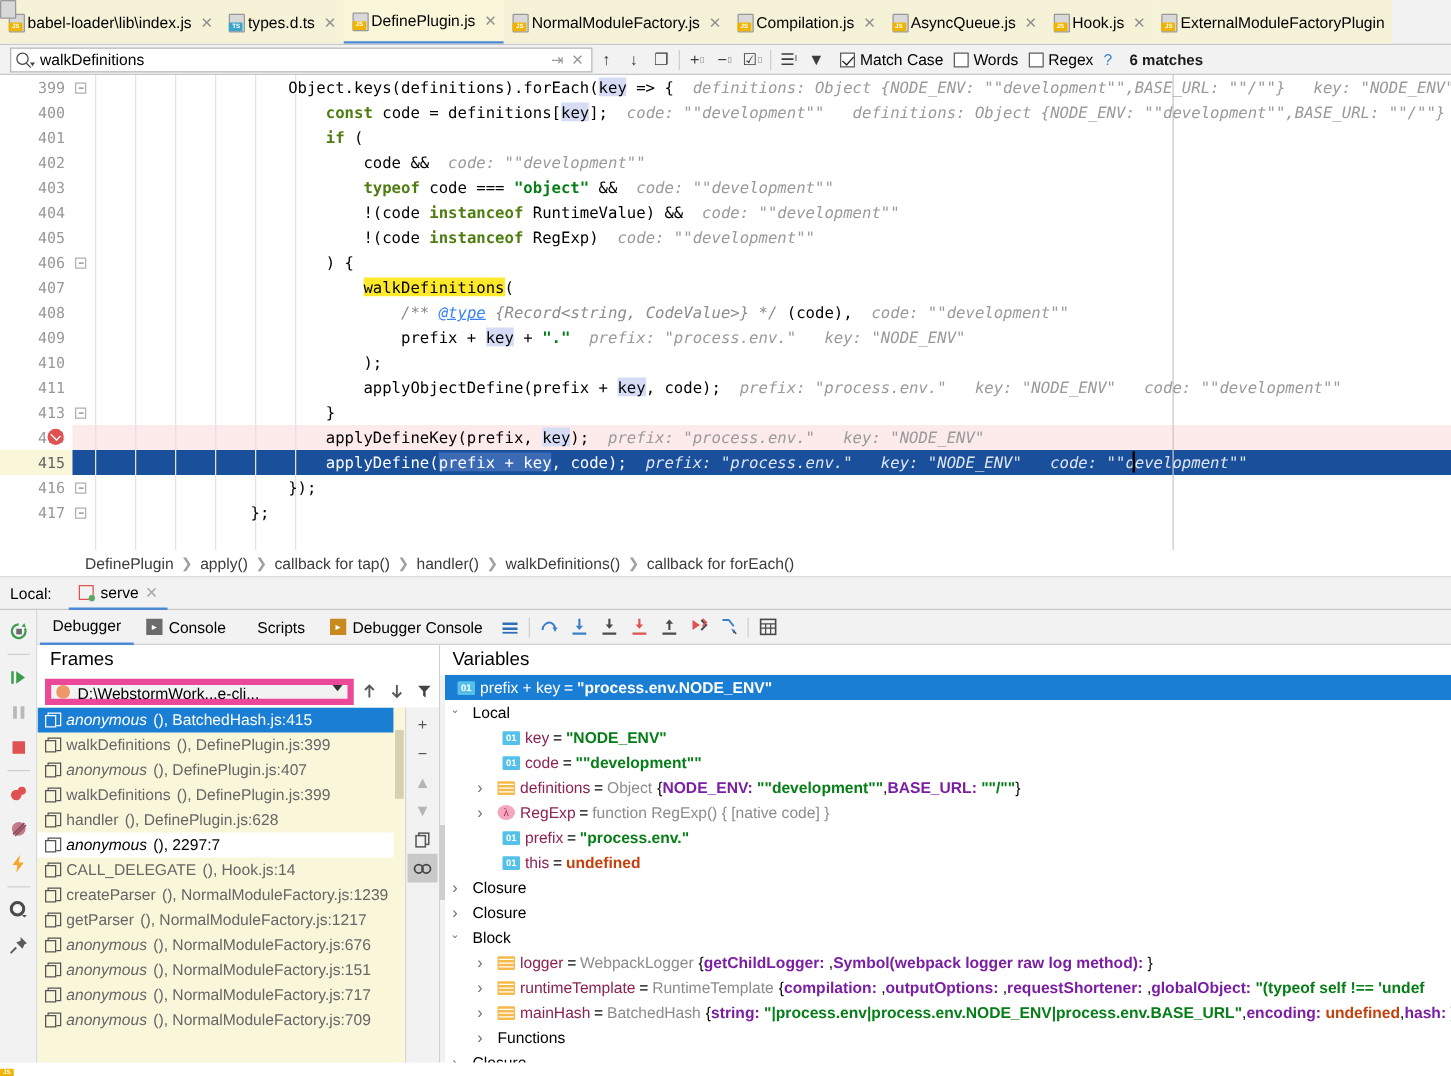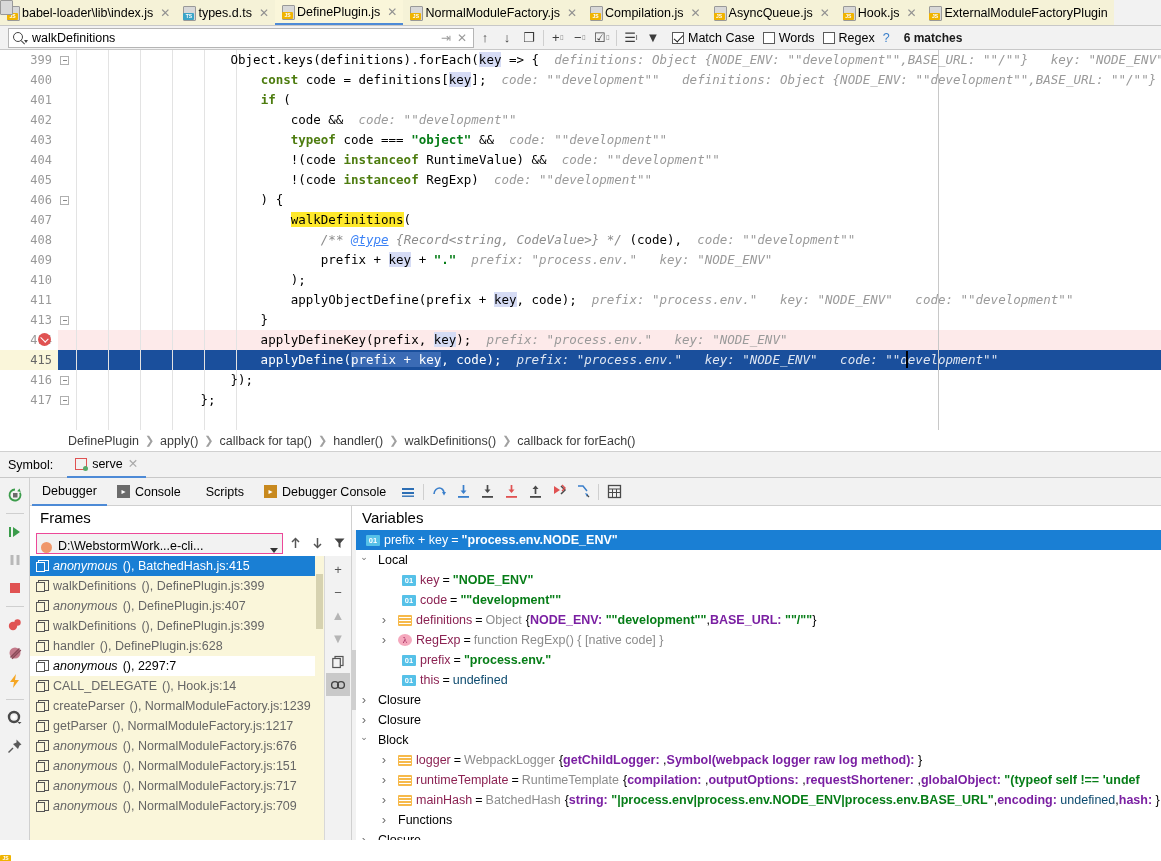--- a/index.html
+++ b/index.html
@@ -10,21 +10,21 @@
     background: #fff;
     font-family: "Liberation Sans", sans-serif;
     font-size: 12px;
     color: #000;
   }
   #app { position: relative; width: 1161px; height: 861px; }
 
   
   .tabbar {
     display: flex; align-items: stretch;
-    height: 26px;
+    height: 36px;
     background: #f2f2f2;
     border-bottom: 1px solid #c8c8c8;
     overflow: hidden;
   }
   .tab {
     display: flex; align-items: center;
     gap: 4px;
     padding: 0 6px 0 7px;
     background: #f5f2d7;
     font-size: 12.5px;
@@ -280,22 +280,22 @@
     height: 24px; line-height: 24px;
     padding-left: 10px; font-size: 15px; color: #000;
     background: #fff;
   }
   .frames-head {
     height: 26px; display: flex; align-items: center;
     padding: 0 2px 0 6px; gap: 2px;
     background: #fff;
   }
   .thread-combo {
-    flex: 1 1 auto; display: flex; align-items: flex-end; gap: 6px;
-    height: 21px; border: 1px solid #ec4899; background: #f2f2f2;
+    flex: 1 1 auto; display: flex; align-items: flex-start; gap: 6px;
+    height: 21px; border: 5px solid #ec4899; background: #f2f2f2;
     padding: 0 4px; font-size: 12.5px; min-width: 0;
   }
   .thread-dot { width: 11px; height: 11px; border-radius: 50%; background: #f0976a; flex: 0 0 auto; }
   .thread-text { flex: 1 1 auto; overflow: hidden; white-space: nowrap; text-overflow: ellipsis; }
   .caret-dn {
     width: 0; height: 0; border-left: 4px solid transparent;
     border-right: 4px solid transparent; border-top: 5px solid #333;
     flex: 0 0 auto;
   }
   .fh-btn { width: 20px; height: 22px; display: flex; align-items: center; justify-content: center; }
@@ -372,21 +372,21 @@
   }
   .vi-fn {
     width: 12px; height: 12px; border-radius: 50%; background: #f5a8bd; color: #a0255a;
     font-size: 9px; line-height: 12px; text-align: center;
     font-family: "Liberation Serif", serif;
   }
   .vname { color: #8b2252; }
   .vname-plain { color: #000; }
   .veq { color: #000; margin: 0 3px; }
   .vstr { color: #067d17; font-weight: bold; }
-  .vnum { color: #0c4a6e; font-weight: normal; }
+  .vnum { color: #c2410c; font-weight: bold; }
   .vtype { color: #8c8c8c; }
   .vkey { color: #7a1fa2; font-weight: bold; }
   .vpunc { color: #000; }
   .var-row.sel .vname, .var-row.sel .veq, .var-row.sel .vstr,
   .var-row.sel .vnum, .var-row.sel .vtype, .var-row.sel .vkey,
   .var-row.sel .vpunc, .var-row.sel .vname-plain { color: #fff; }
 
   .watermark {
     position: absolute; right: 14px; bottom: 12px;
     color: #c9c9c9; font-size: 16px;
@@ -598,21 +598,21 @@
     <span>callback for tap()</span>
     <span class="bc-sep">❯</span>
     <span>handler()</span>
     <span class="bc-sep">❯</span>
     <span>walkDefinitions()</span>
     <span class="bc-sep">❯</span>
     <span>callback for forEach()</span>
   </div>
 
   <div class="debugheader">
-    <span class="debug-label">Symbol:</span>
+    <span class="debug-label">Local:</span>
     <div class="debug-tab">
       <span class="runicon"></span>
       <span>serve</span>
       <span class="tclose" style="color:#aaa">✕</span>
     </div>
   </div>
 
   <div class="debugpanel">
 
     <div class="vtoolbar">

